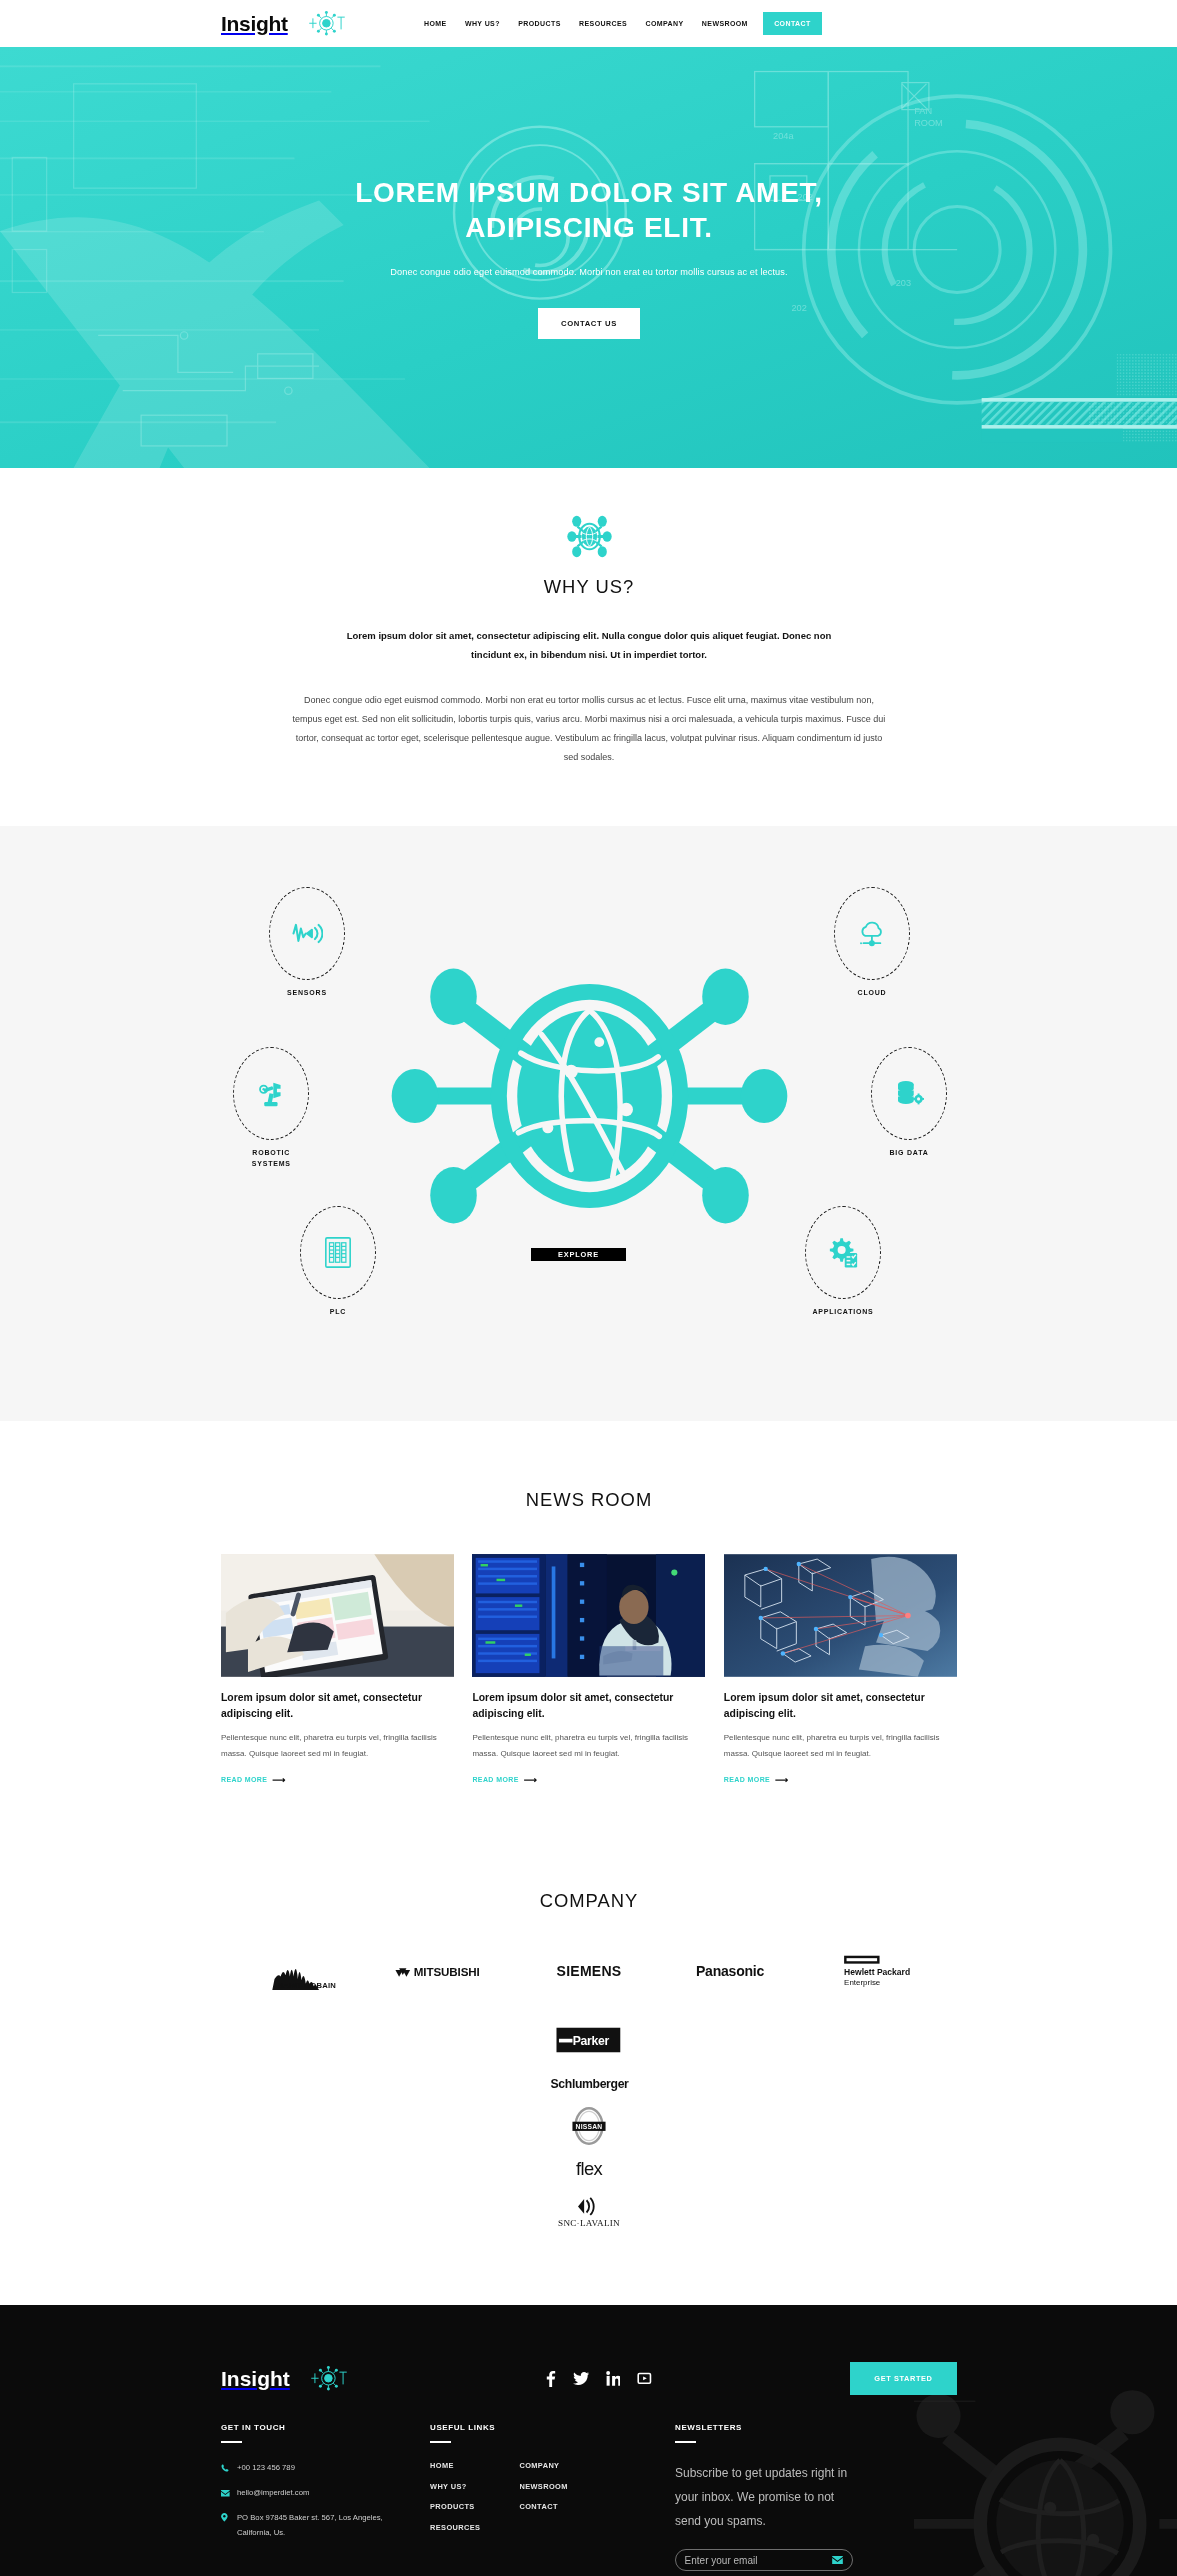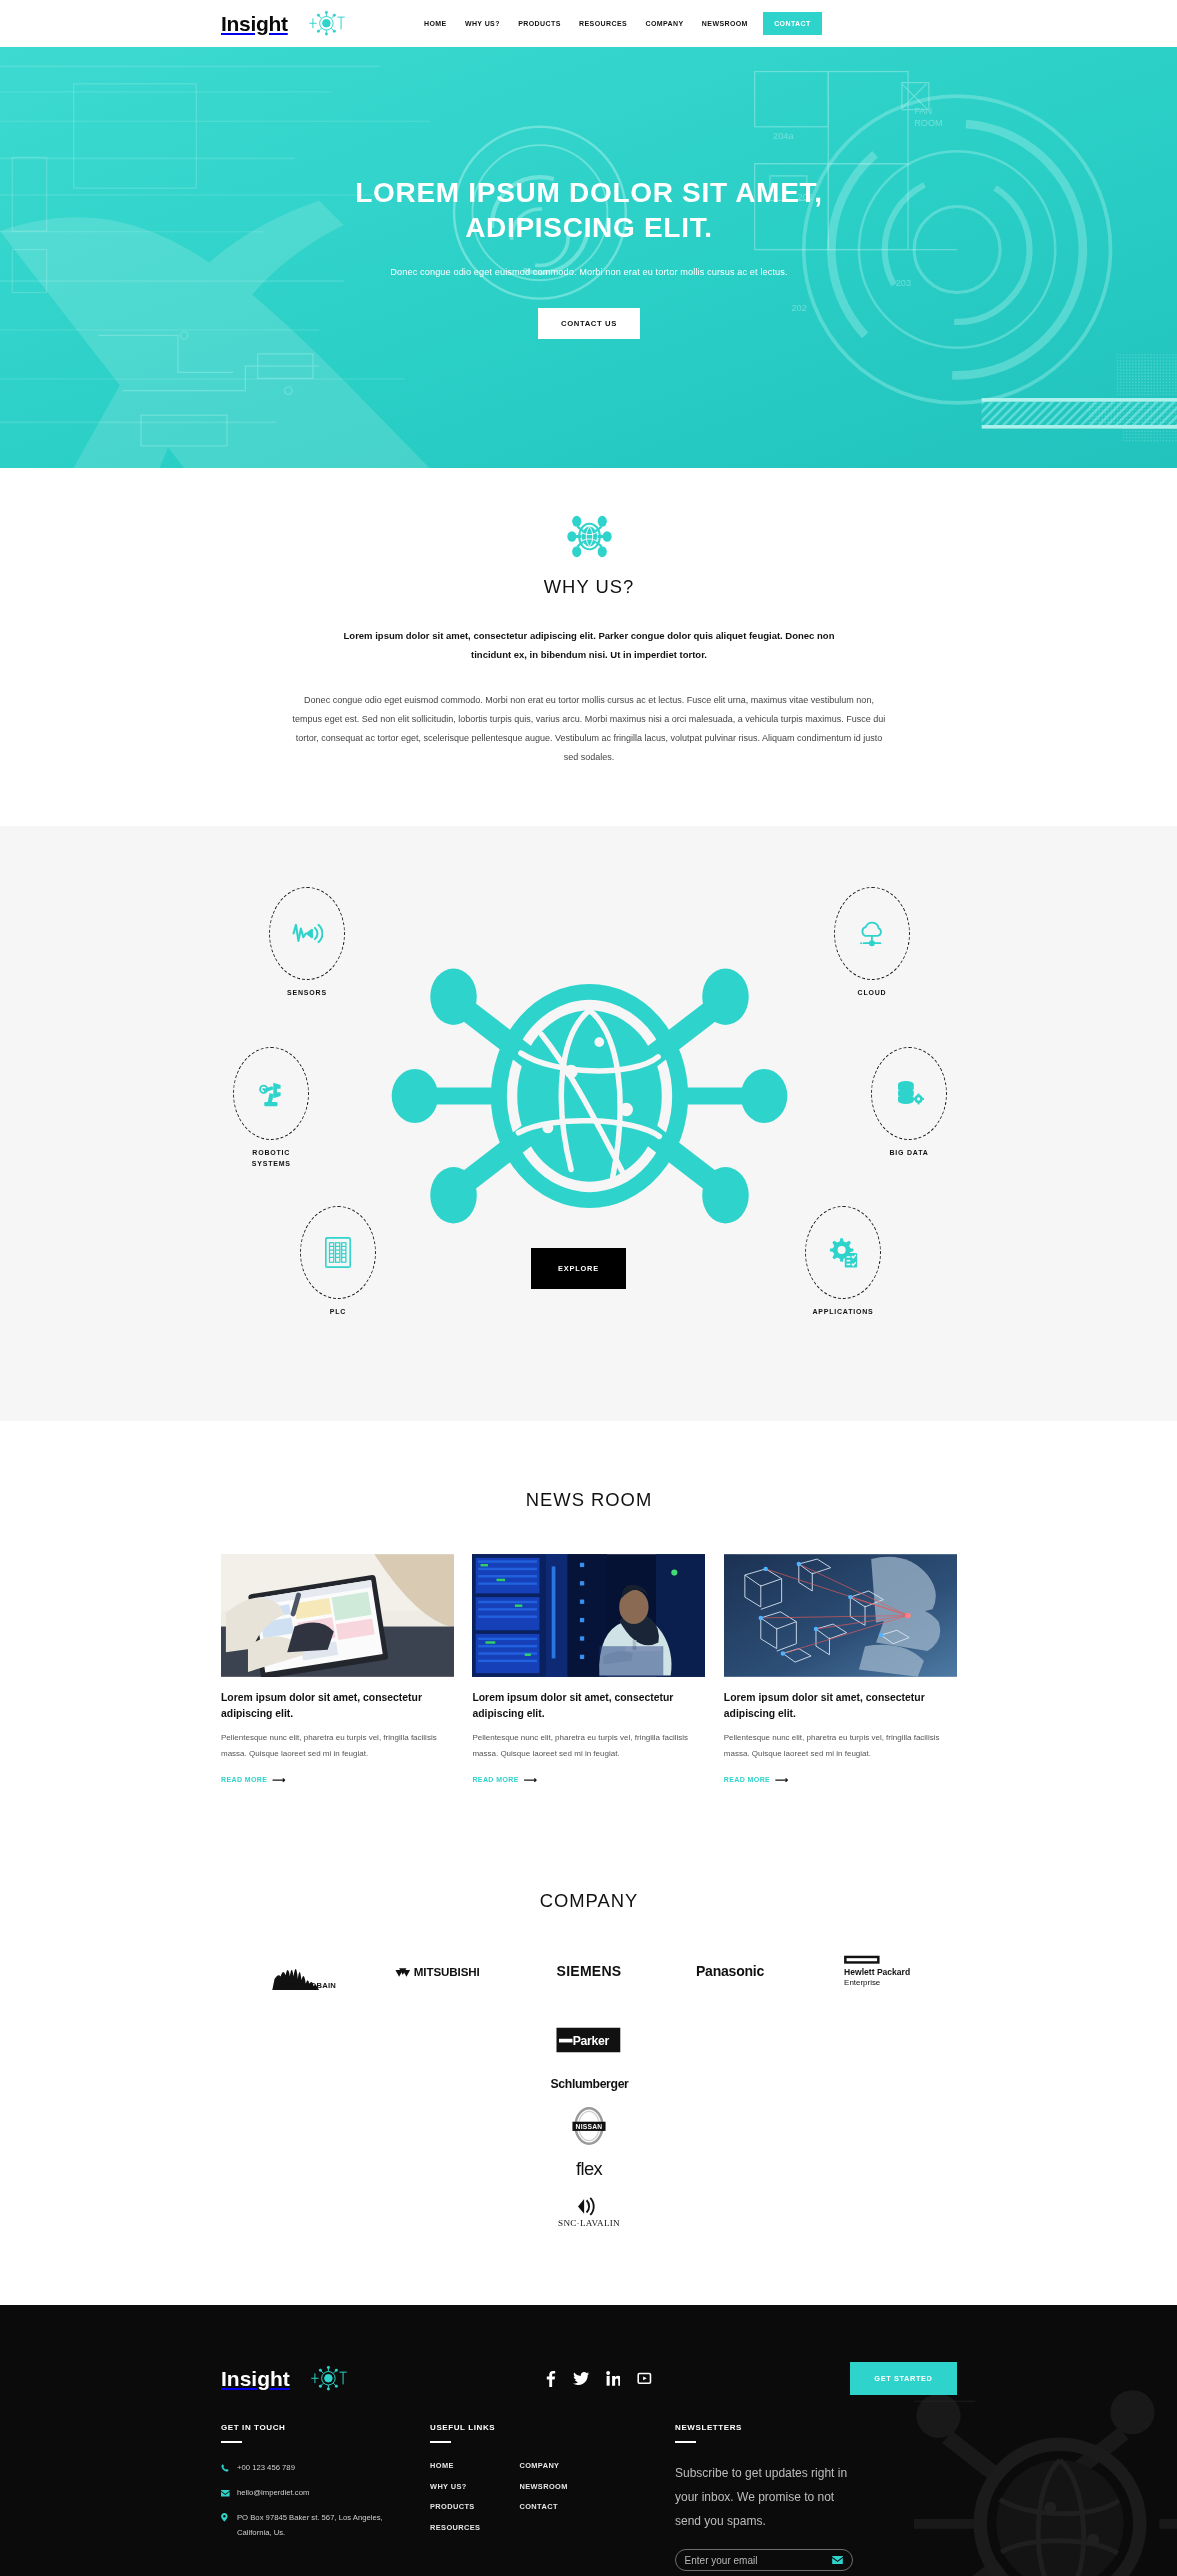--- a/index.html
+++ b/index.html
@@ -83,21 +83,21 @@
     display: flex; align-items: center; justify-content: center; background: transparent;
   }
   .node-label {
     margin-top: 8.6px; font-size: 7px; font-weight: 700; letter-spacing: 0.8px;
     text-transform: uppercase; color: #111; line-height: 1.5;
   }
   .explore-btn {
     position: absolute; background: #000; color: #fff; border: none;
     font-family: "Liberation Sans", sans-serif;
     font-size: 7.4px; font-weight: 700; letter-spacing: 0.8px;
-    padding: 16px 27px; text-transform: uppercase; cursor: pointer;
+    padding: 2px 27px; text-transform: uppercase; cursor: pointer;
   }
 
   
   .news { background: #fff; padding: 52px 0 24.5px; }
   .news h2 { text-align: center; }
   .news-grid { display: flex; gap: 18.4px; margin-top: 43px; }
   .news-card { width: 233px; }
   .news-thumb { width: 233px; height: 123px; overflow: hidden; position: relative; }
   .news-title {
     margin-top: 13.5px; font-size: 10.4px; font-weight: 700; line-height: 1.5; color: #111;
@@ -346,21 +346,21 @@
       <ellipse cx="37" cy="38" rx="12.5" ry="16.5" fill="#2ed3cb"></ellipse>
       <g stroke="#ffffff" stroke-width="1.5" fill="none">
         <path d="M37 22 C 30 30, 30 47, 37 54"></path>
         <path d="M37 22 C 44 30, 44 47, 37 54"></path>
         <path d="M25 32 C 32 36, 43 36, 49 31"></path>
         <path d="M25 45 C 32 41, 43 41, 49 46"></path>
       </g>
     </svg>
   </div>
   <h2 class="section-title">WHY US?</h2>
-  <p class="whyus-lead">Lorem ipsum dolor sit amet, consectetur adipiscing elit. Parker congue dolor quis aliquet feugiat. Donec non tincidunt ex, in bibendum nisi. Ut in imperdiet tortor.</p>
+  <p class="whyus-lead">Lorem ipsum dolor sit amet, consectetur adipiscing elit. Nulla congue dolor quis aliquet feugiat. Donec non tincidunt ex, in bibendum nisi. Ut in imperdiet tortor.</p>
   <p class="whyus-body">Donec congue odio eget euismod commodo. Morbi non erat eu tortor mollis cursus ac et lectus. Fusce elit urna, maximus vitae vestibulum non, tempus eget est. Sed non elit sollicitudin, lobortis turpis quis, varius arcu. Morbi maximus nisi a orci malesuada, a vehicula turpis maximus. Fusce dui tortor, consequat ac tortor eget, scelerisque pellentesque augue. Vestibulum ac fringilla lacus, volutpat pulvinar risus. Aliquam condimentum id justo sed sodales.</p>
 </section>
 
 <section class="hub">
   <div class="hub-stage">
 
     <svg style="position:absolute;left:166px;top:74px;" width="405" height="294" viewBox="0 0 660 480">
       <g fill="#2ed3cb">
 
         <rect x="50" y="226" width="130" height="28" rx="4"></rect>

